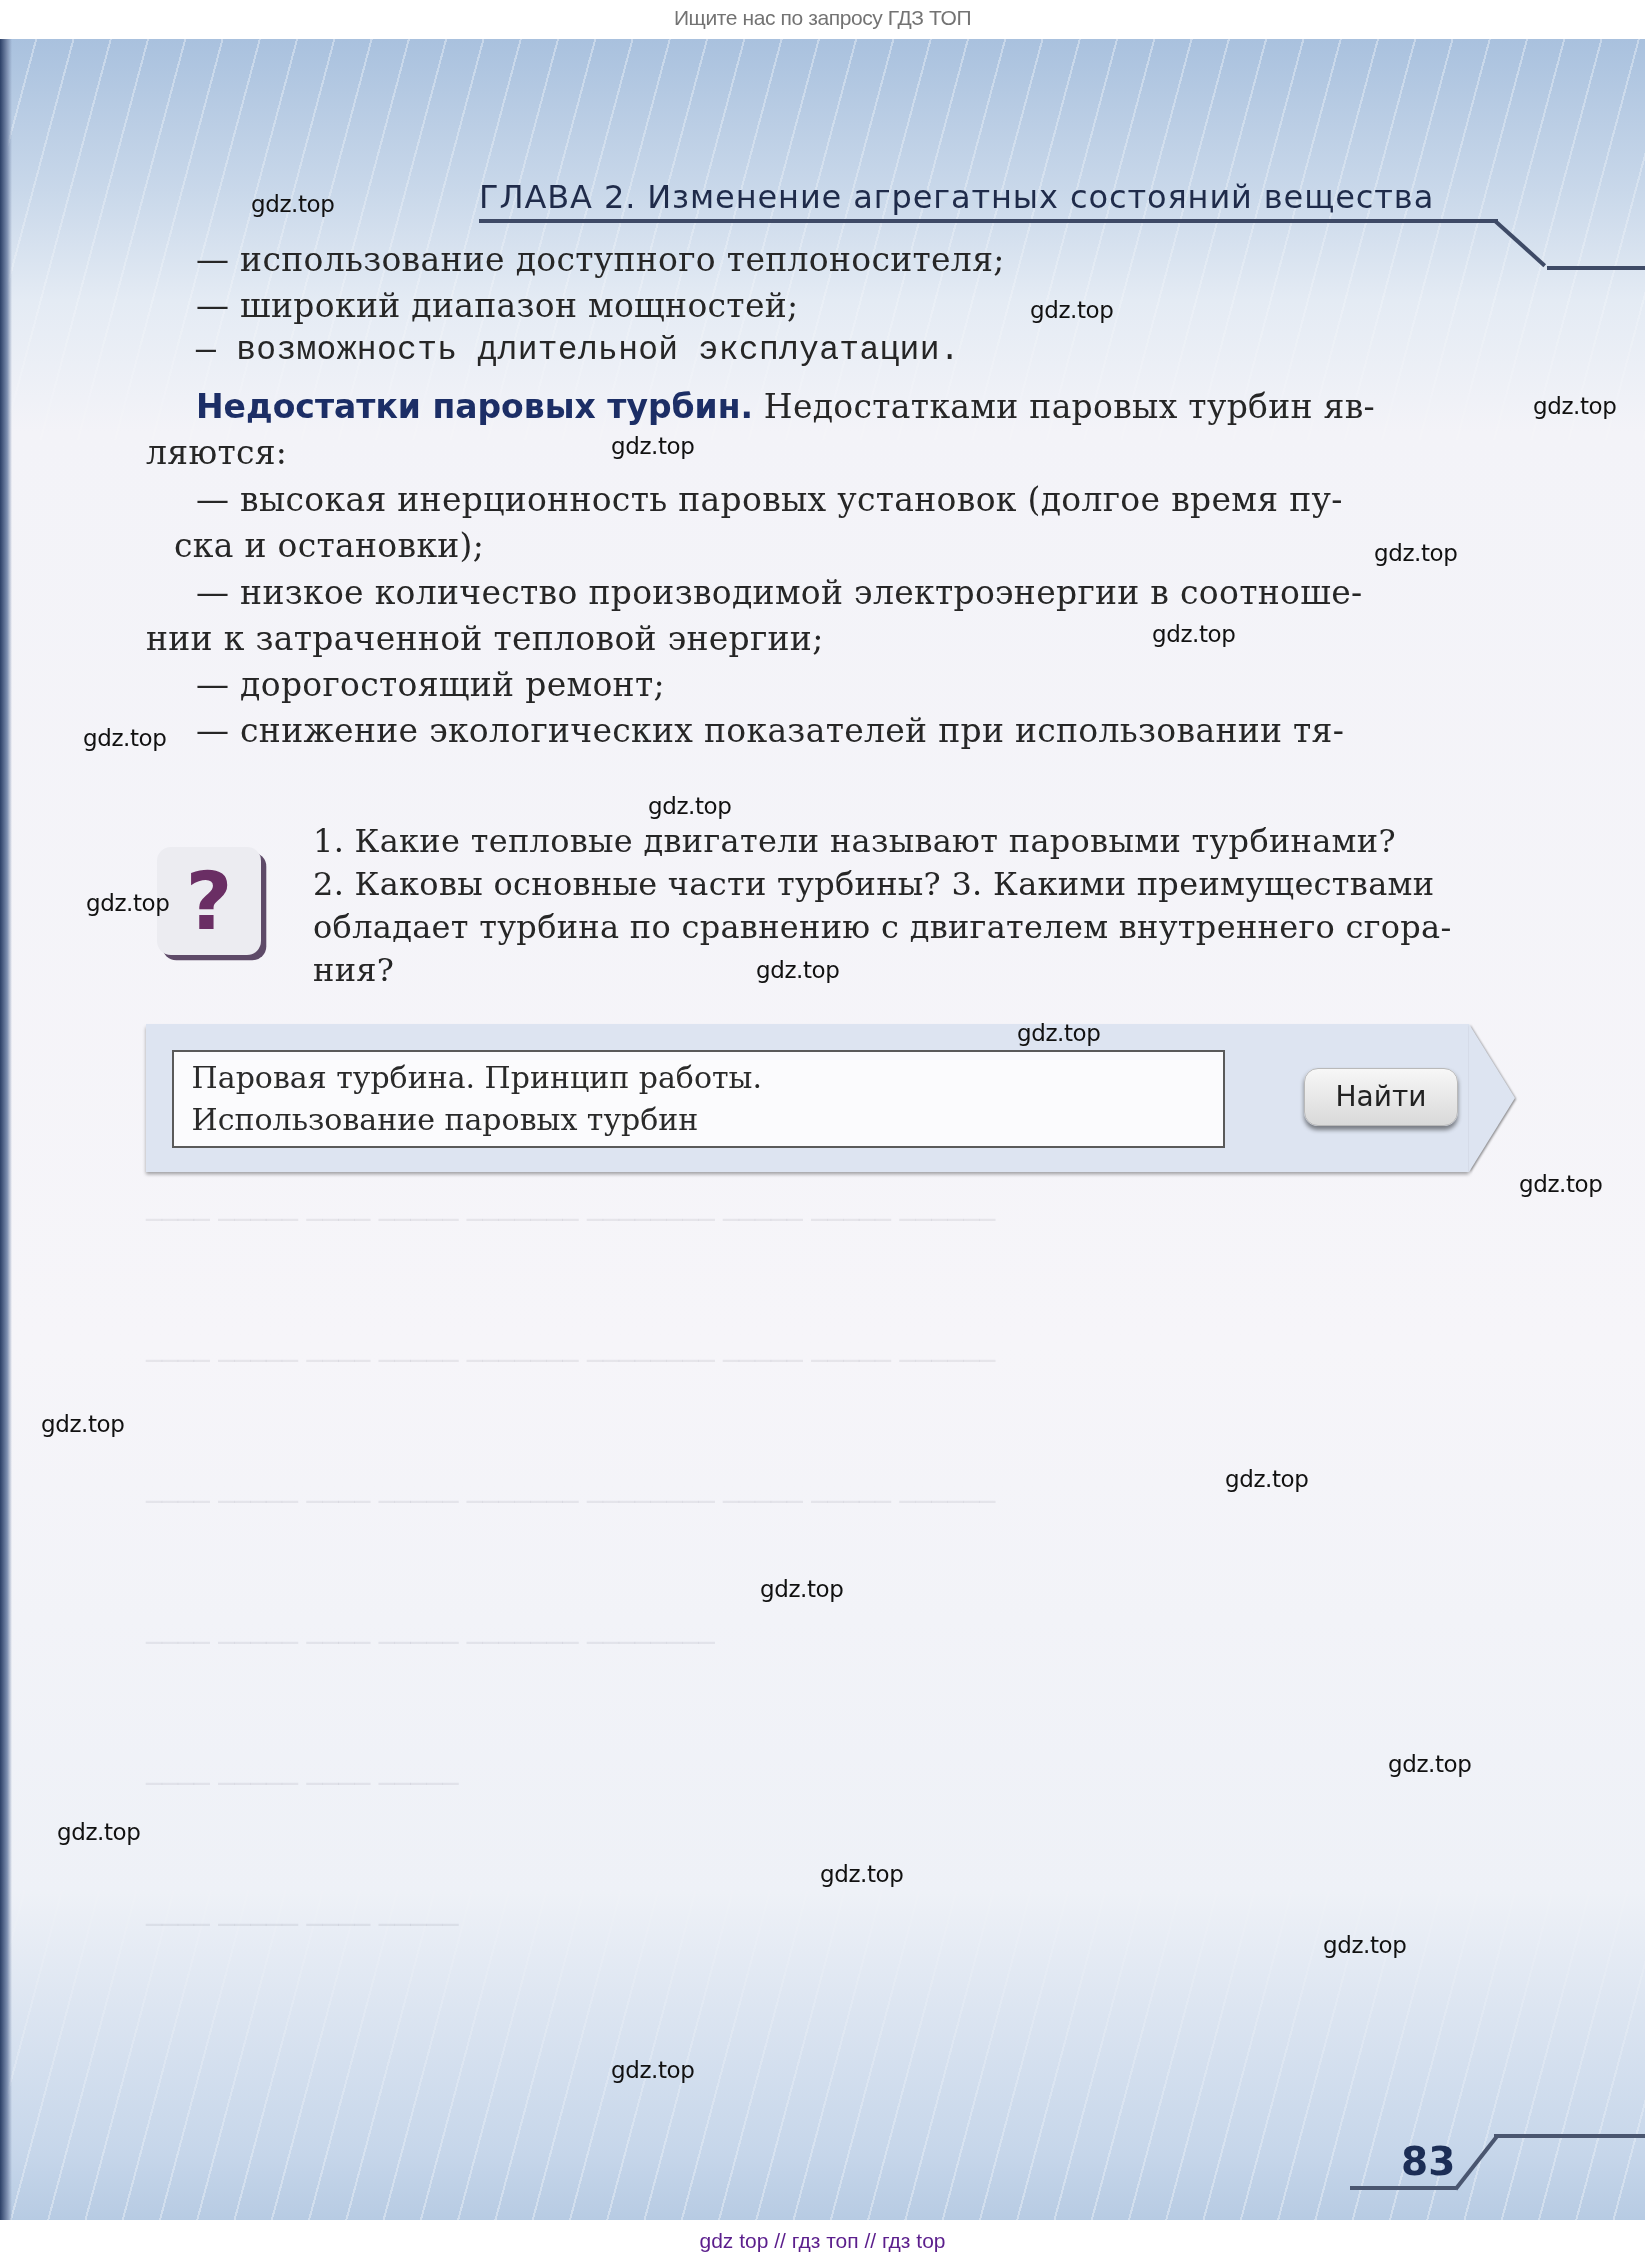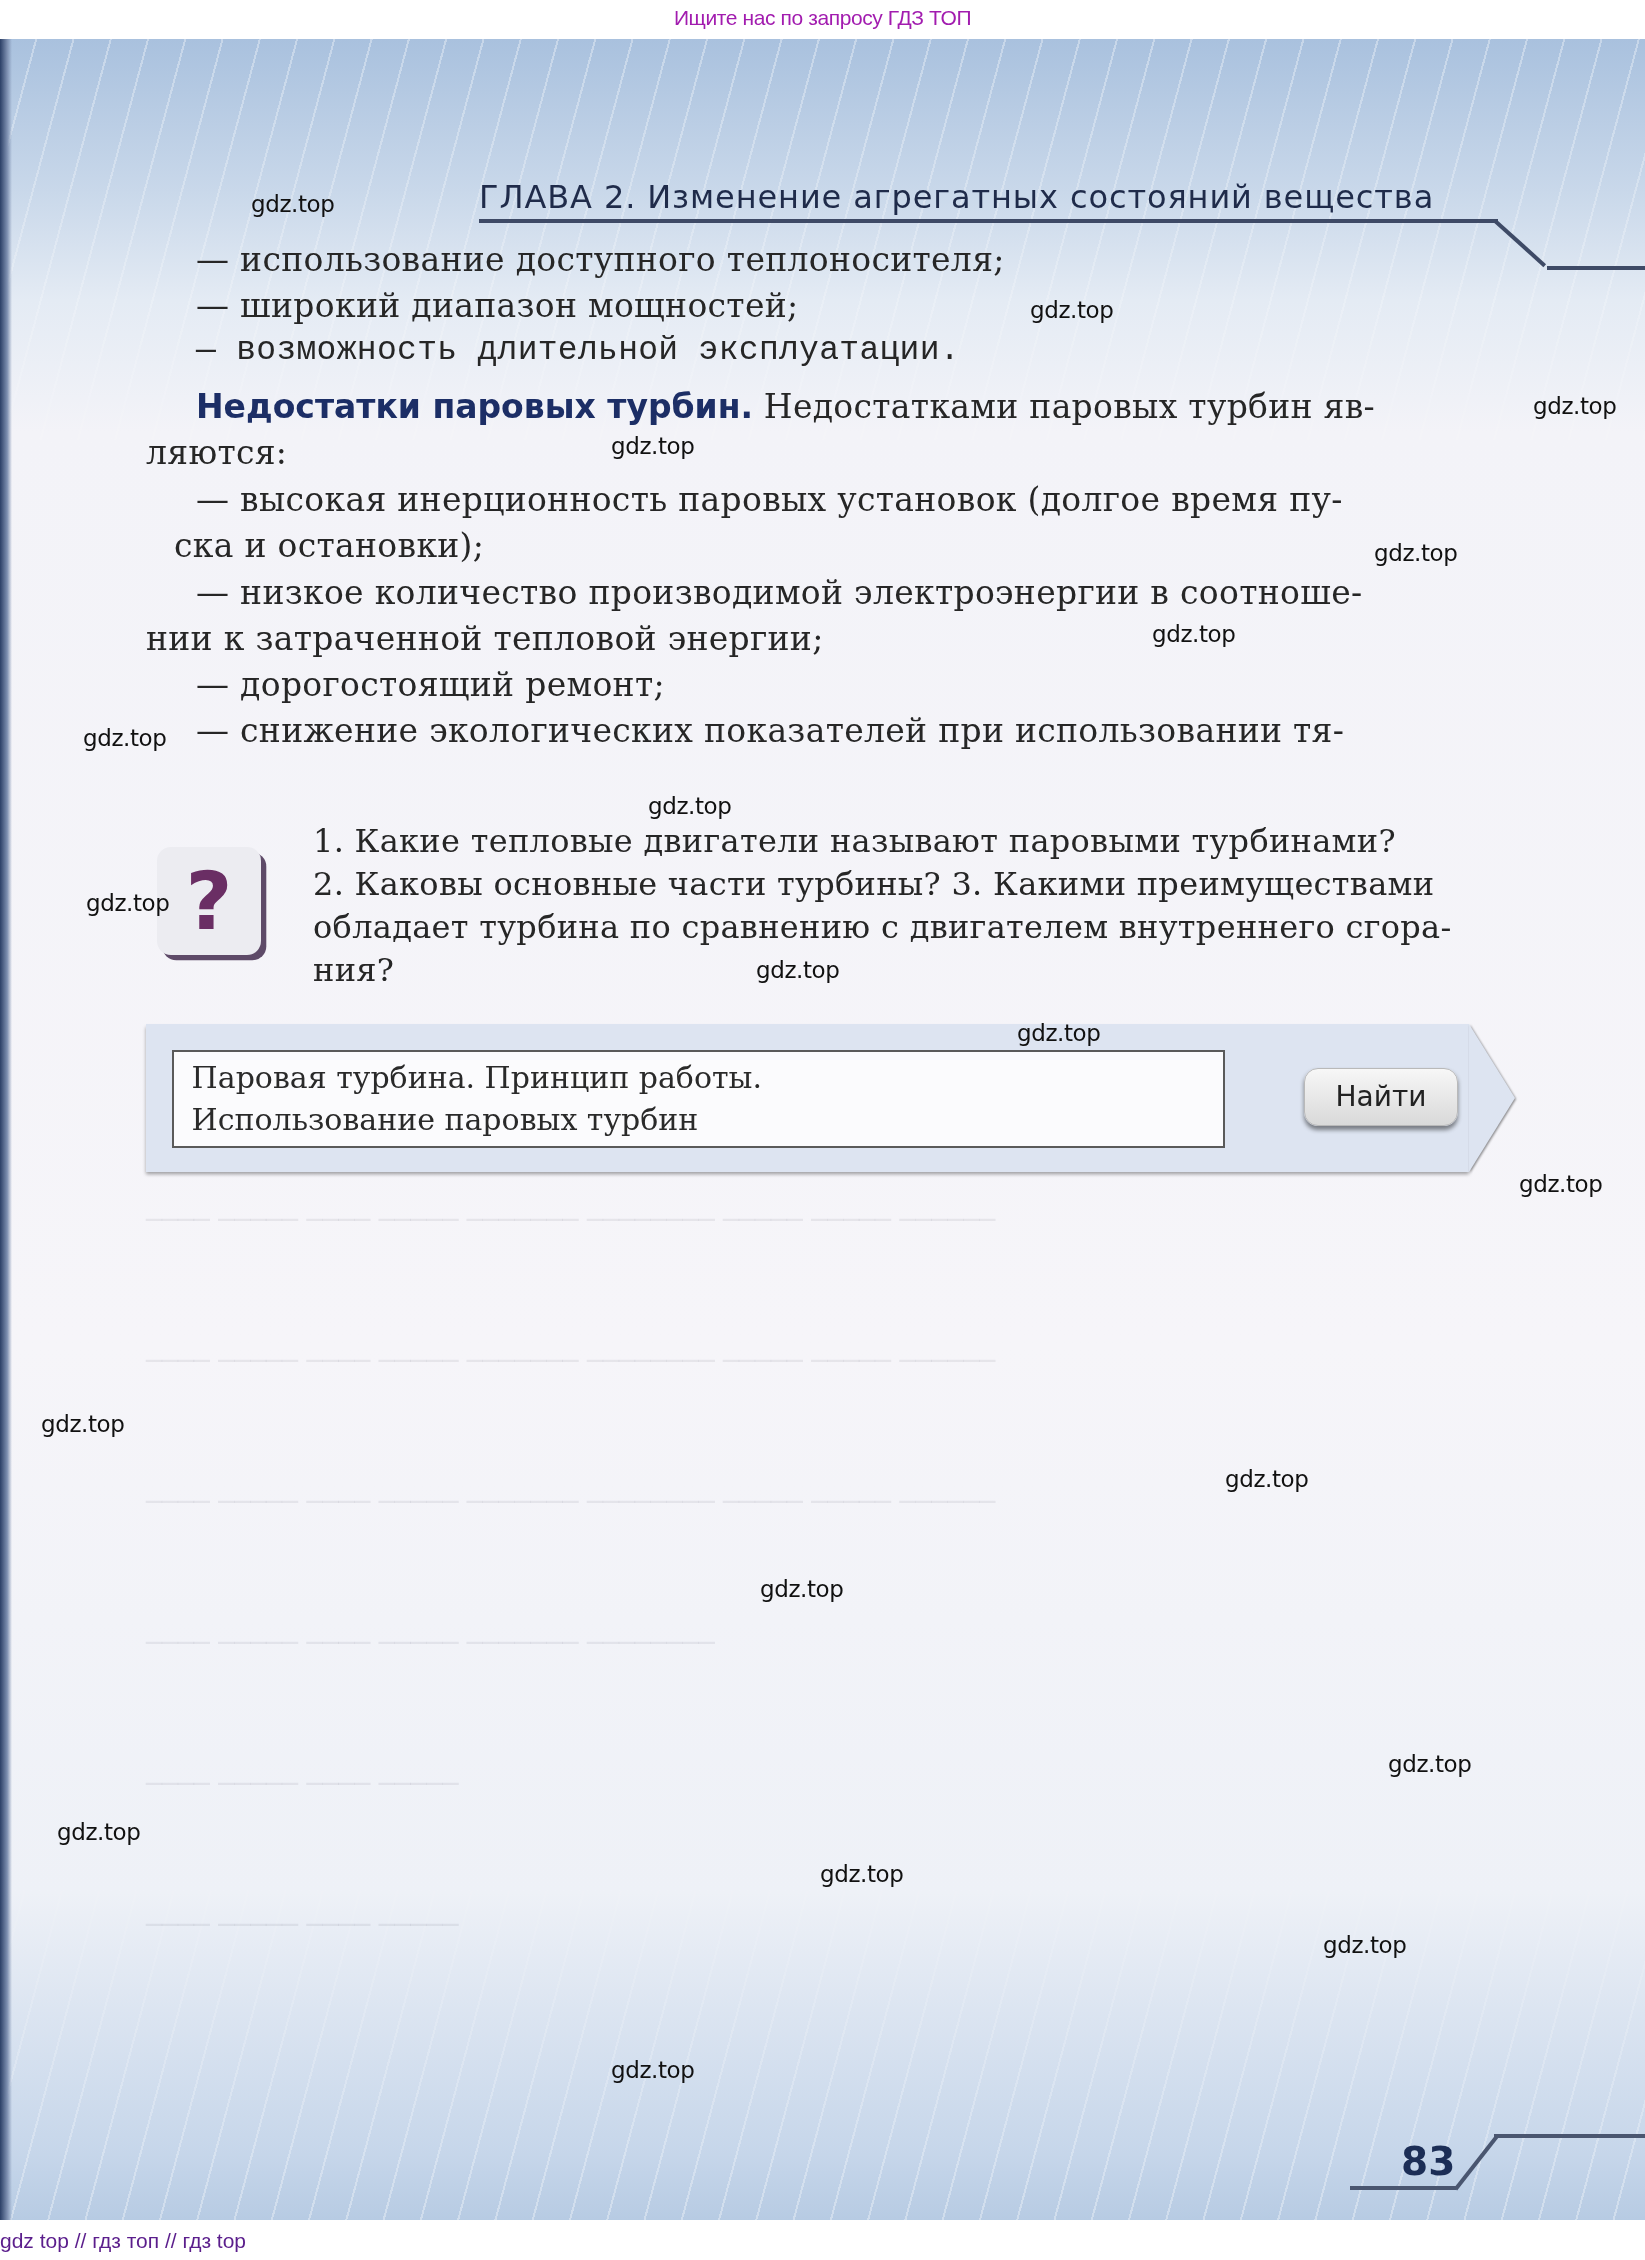--- a/index.html
+++ b/index.html
@@ -1,20 +1,20 @@
 <!DOCTYPE html>
 <html style="font-size:14px"><head>
 <meta charset="utf-8">
 <style>
   html, body { margin:0; padding:0; }
   body { width:1645px; height:2260px; position:relative; background:#ffffff; overflow:hidden;
          font-family:"DejaVu Serif", serif; }
   .top-banner { position:absolute; left:0; top:0; width:1645px; height:39px; background:#fff;
                 text-align:center; }
-  .top-banner span { font-family:"Liberation Sans", sans-serif; font-size:21px; color:#a21caf;
+  .top-banner span { font-family:"Liberation Sans", sans-serif; font-size:21px; color:#737373;
                      line-height:35px; letter-spacing:-0.4px; }
   .page { position:absolute; left:0; top:39px; width:1645px; height:2181px; overflow:hidden;
           background:linear-gradient(180deg,#a9c1de 0%, #c9d8ea 7%, #e4ebf4 12%, #f3f3f8 18%, #f6f5f9 60%, #eef1f7 85%, #c6d6ea 97%, #b7cbe3 100%); }
   .page::before { content:""; position:absolute; left:0; top:0; width:100%; height:100%;
           background:repeating-linear-gradient(105deg, rgba(255,255,255,0) 0 34px, rgba(255,255,255,0.35) 34px 36px);
           -webkit-mask-image:linear-gradient(180deg,#000 0%, rgba(0,0,0,0.6) 12%, rgba(0,0,0,0) 22%, rgba(0,0,0,0) 82%, #000 100%);
           mask-image:linear-gradient(180deg,#000 0%, rgba(0,0,0,0.6) 12%, rgba(0,0,0,0) 22%, rgba(0,0,0,0) 82%, #000 100%); }
   .spine { position:absolute; left:0; top:0; width:12.4px; height:100%;
            background:linear-gradient(90deg,#2b3f66,#7d8fb0 60%, rgba(255,255,255,0)); }
   .chapter-header { position:absolute; left:479px; top:139px; font-family:"DejaVu Sans", sans-serif;
@@ -55,21 +55,21 @@
   .page-number { position:absolute; left:1401px; top:2100px; font-family:"DejaVu Sans", sans-serif;
                  font-weight:bold; font-size:39px; color:#1c2e56; }
   .pn-rule-left { position:absolute; left:1350px; top:2147px; width:106px; height:3.5px; background:#4a5670; }
   .pn-rule-diag { position:absolute; left:1454px; top:2149px; width:67px; height:3.5px; background:#4a5670;
                   transform-origin:0 0; transform:rotate(-52deg); }
   .pn-rule-right { position:absolute; left:1494px; top:2095px; width:159px; height:3.5px; background:#4a5670; }
 
   .watermark { position:absolute; font-family:"DejaVu Sans", sans-serif; font-size:23px; color:#111;
                white-space:nowrap; letter-spacing:-0.4px; }
   .bottom-banner { position:absolute; left:0; top:2220px; width:1645px; height:41px; background:#fff;
-                   text-align:left; }
+                   text-align:center; }
   .bottom-banner span { font-family:"Liberation Sans", sans-serif; font-size:21px; color:#5b1e8c;
                         line-height:41px; }
 </style>
 </head>
 <body>
 
 <div class="top-banner">
   <span>Ищите нас по запросу ГДЗ ТОП</span>
 </div>
 

